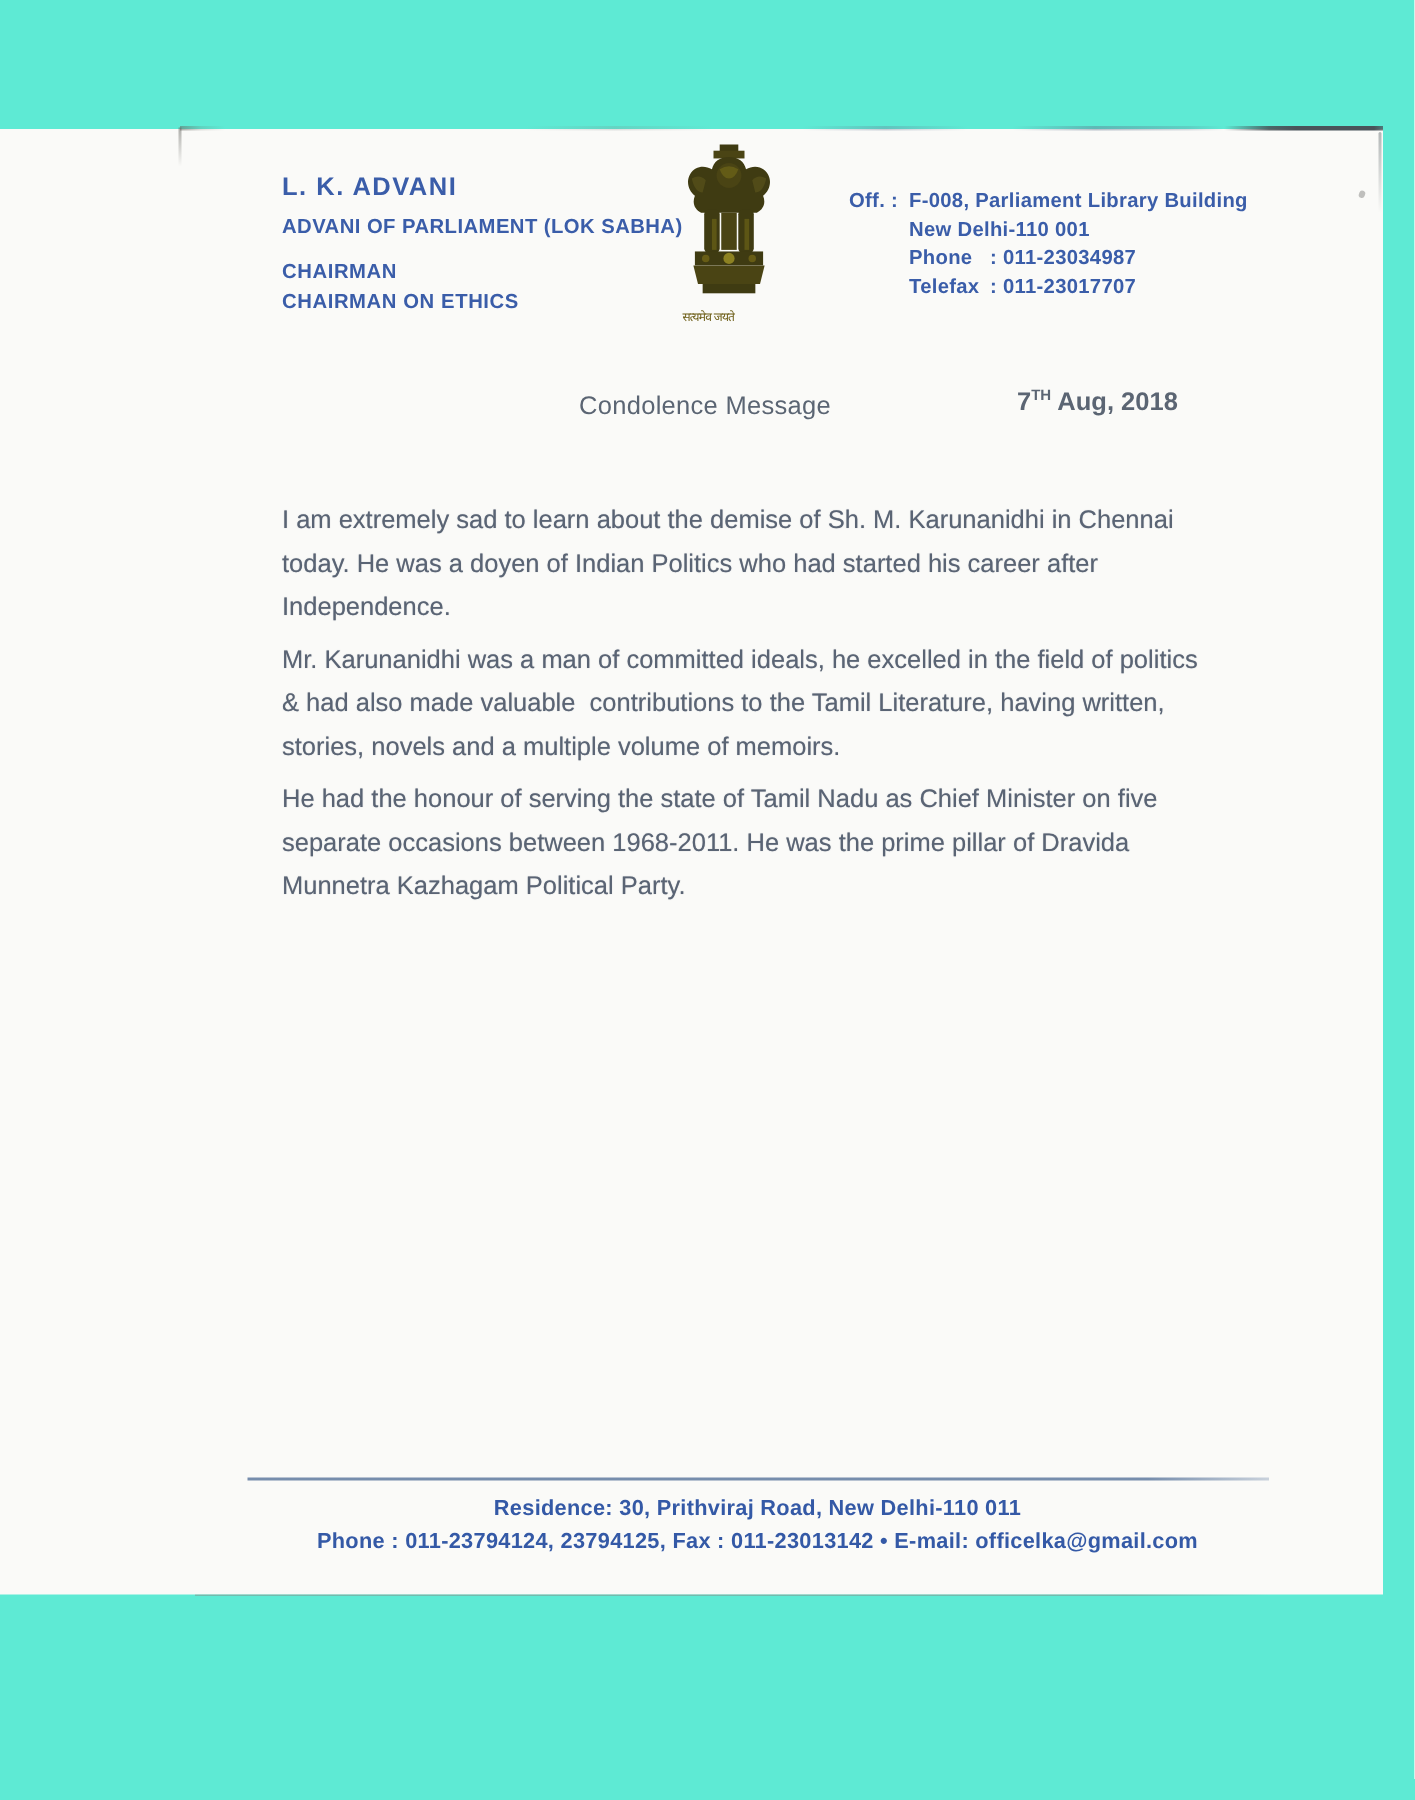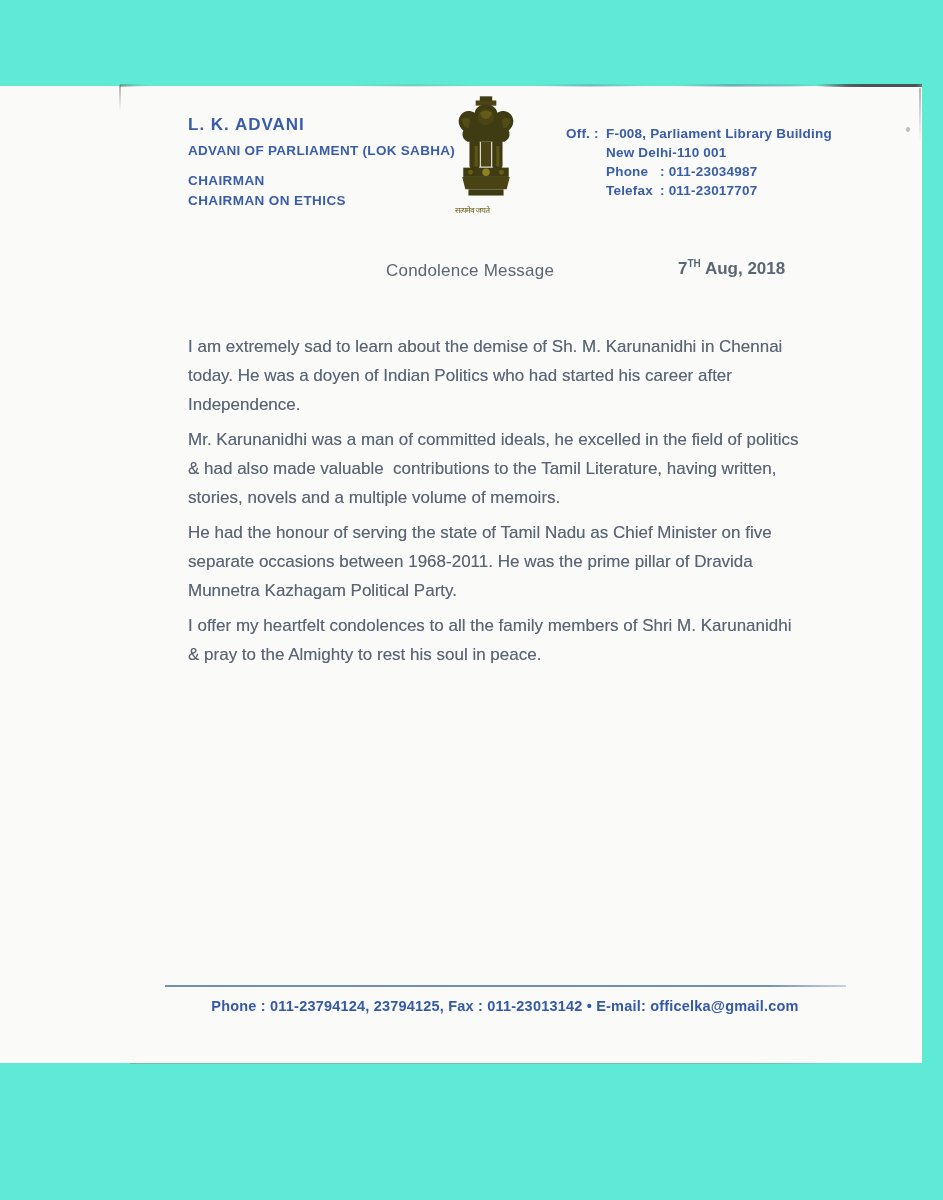--- a/index.html
+++ b/index.html
@@ -187,22 +187,21 @@
   <main class="body-text">
     <p>I am extremely sad to learn about the demise of Sh. M. Karunanidhi in Chennai
 today. He was a doyen of Indian Politics who had started his career after
 Independence.</p>
     <p>Mr. Karunanidhi was a man of committed ideals, he excelled in the field of politics
 &amp; had also made valuable  contributions to the Tamil Literature, having written,
 stories, novels and a multiple volume of memoirs.</p>
     <p>He had the honour of serving the state of Tamil Nadu as Chief Minister on five
 separate occasions between 1968-2011. He was the prime pillar of Dravida
 Munnetra Kazhagam Political Party.</p>
-    <p>I offer my heartfelt condolences to all the family members of Shri M. Karunanidhi
-&amp; pray to the Almighty to rest his soul in peace.</p>
   </main>
 
   <div class="footer-rule"></div>
   <div class="footer-text">
+    <div class="footer-line1">Residence: 30, Prithviraj Road, New Delhi-110 011</div>
     <div class="footer-line2">Phone : 011-23794124, 23794125, Fax : 011-23013142 • E-mail: officelka@gmail.com</div>
   </div>
 
 </div>
 
 </body></html>

